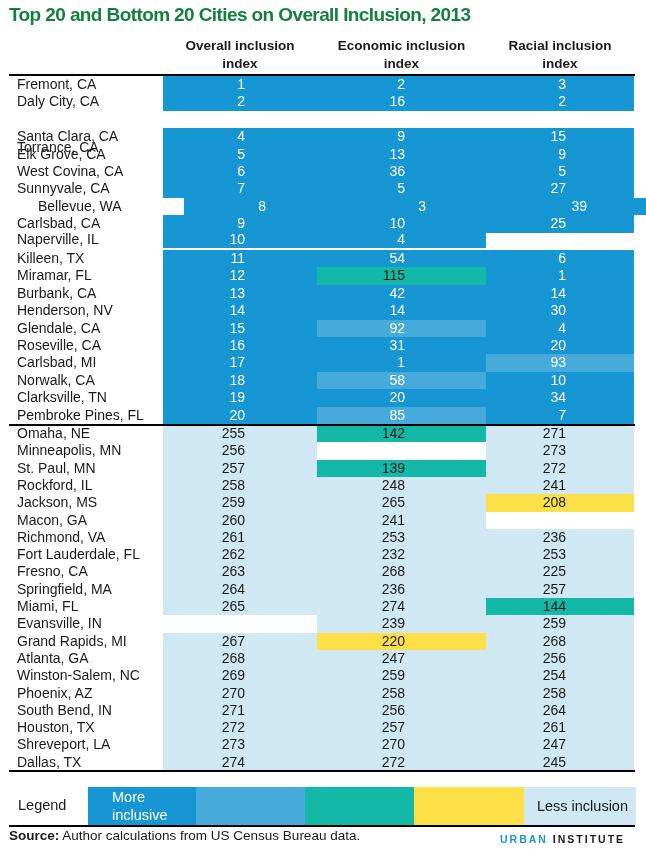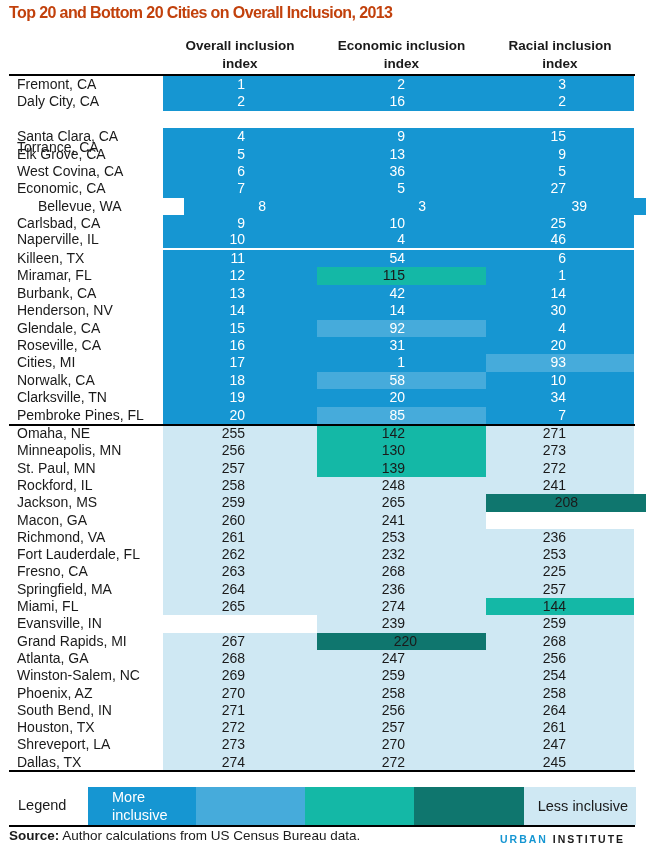--- a/index.html
+++ b/index.html
@@ -1,38 +1,38 @@
 <!DOCTYPE html>
 <html><head>
 <meta charset="utf-8">
 <style>
   html, body { margin: 0; padding: 0; background: #ffffff; }
   body { width: 646px; height: 852px; position: relative; overflow: hidden;
          font-family: "Liberation Sans", "DejaVu Sans", sans-serif; color: #1a1a1a; }
-  .title { position: absolute; left: 9px; top: 4px; font-size: 16px; font-weight: bold;
-           letter-spacing: -0.6px; white-space: nowrap; color: #c2410c; }
+  .title { position: absolute; left: 9px; top: 4px; font-size: 19px; font-weight: bold;
+           letter-spacing: -0.6px; white-space: nowrap; color: #15803d; }
   .hdr { position: absolute; top: 37px; font-size: 13.5px; font-weight: bold; text-align: center;
          line-height: 18px; color: #1a1a1a; }
   .hdr span { display: block; }
   .rule { position: absolute; left: 9px; width: 626px; height: 1.5px; background: #000; }
   .table { position: absolute; left: 0; top: 76px; width: 646px; }
   .row { position: absolute; left: 0; width: 646px; height: 17.4px; }
   .city { position: absolute; left: 17px; top: 0; font-size: 14px; line-height: 17.4px; white-space: nowrap; }
   .cell { position: absolute; top: 0; height: 17.4px; font-size: 14px; line-height: 17.4px; }
   .cell .num { position: absolute; top: 0; text-align: right; }
   .c-overall { left: 163px; width: 154px; }
   .c-overall .num { right: 72px; }
   .c-econ { left: 317px; width: 169px; }
   .c-econ .num { right: 81px; }
   .c-racial { left: 486px; width: 148px; }
   .c-racial .num { right: 68px; }
   .l1 { background: #1696d2; color: #ffffff; }
   .l2 { background: #46abdb; color: #ffffff; }
   .l3 { background: #14b8a6; color: #1a1a1a; }
-  .l4 { background: #0f766e; color: #1a1a1a; padding-left: 12px; }
+  .l4 { background: #fde047; color: #1a1a1a; }
   .l5 { background: #cfe8f3; color: #1a1a1a; }
   .legend-label { position: absolute; left: 18px; top: 797px; font-size: 14.5px; }
   .legend-box { position: absolute; top: 787px; height: 38px; }
   .legend-box .txt { position: absolute; font-size: 14.5px; line-height: 18px; }
   .source { position: absolute; left: 9px; top: 828px; font-size: 13.5px; white-space: nowrap; }
   .source b { font-weight: bold; }
   .logo { position: absolute; left: 500px; top: 833px; font-size: 10.5px; font-weight: bold;
           letter-spacing: 2px; white-space: nowrap; }
   .logo .urban { color: #1696d2; }
   .logo .inst { color: #1a1a1a; }
@@ -124,21 +124,21 @@
         <span class="num">6</span>
       </div>
       <div class="cell c-econ l1">
         <span class="num">36</span>
       </div>
       <div class="cell c-racial l1">
         <span class="num">5</span>
       </div>
     </div>
     <div class="row" style="top: 104.4px;">
-      <div class="city">Economic, CA</div>
+      <div class="city">Sunnyvale, CA</div>
       <div class="cell c-overall l1">
         <span class="num">7</span>
       </div>
       <div class="cell c-econ l1">
         <span class="num">5</span>
       </div>
       <div class="cell c-racial l1">
         <span class="num">27</span>
       </div>
     </div>
@@ -167,23 +167,20 @@
       </div>
     </div>
     <div class="row" style="top: 155px;">
       <div class="city">Naperville, IL</div>
       <div class="cell c-overall l1">
         <span class="num">10</span>
       </div>
       <div class="cell c-econ l1">
         <span class="num">4</span>
       </div>
-      <div class="cell c-racial l1">
-        <span class="num">46</span>
-      </div>
     </div>
     <div class="row" style="top: 174px;">
       <div class="city">Killeen, TX</div>
       <div class="cell c-overall l1">
         <span class="num">11</span>
       </div>
       <div class="cell c-econ l1">
         <span class="num">54</span>
       </div>
       <div class="cell c-racial l1">
@@ -244,21 +241,21 @@
         <span class="num">16</span>
       </div>
       <div class="cell c-econ l1">
         <span class="num">31</span>
       </div>
       <div class="cell c-racial l1">
         <span class="num">20</span>
       </div>
     </div>
     <div class="row" style="top: 278.4px;">
-      <div class="city">Cities, MI</div>
+      <div class="city">Carlsbad, MI</div>
       <div class="cell c-overall l1">
         <span class="num">17</span>
       </div>
       <div class="cell c-econ l1">
         <span class="num">1</span>
       </div>
       <div class="cell c-racial l2">
         <span class="num">93</span>
       </div>
     </div>
@@ -307,23 +304,20 @@
         <span class="num">142</span>
       </div>
       <div class="cell c-racial l5">
         <span class="num">271</span>
       </div>
     </div>
     <div class="row" style="top: 366.3px;">
       <div class="city">Minneapolis, MN</div>
       <div class="cell c-overall l5">
         <span class="num">256</span>
-      </div>
-      <div class="cell c-econ l3">
-        <span class="num">130</span>
       </div>
       <div class="cell c-racial l5">
         <span class="num">273</span>
       </div>
     </div>
     <div class="row" style="top: 383.6px;">
       <div class="city">St. Paul, MN</div>
       <div class="cell c-overall l5">
         <span class="num">257</span>
       </div>
@@ -538,19 +532,19 @@
 <div class="rule" style="top:770px; z-index:2;"></div>
 
 <div class="legend-label">Legend</div>
 <div class="legend-box l1" style="left:88px; width:108px;">
   <span class="txt" style="left:24px; top:1px; width:80px;">More inclusive</span>
 </div>
 <div class="legend-box l2" style="left:196px; width:109px;"></div>
 <div class="legend-box l3" style="left:305px; width:109px;"></div>
 <div class="legend-box l4" style="left:414px; width:110px;"></div>
 <div class="legend-box l5" style="left:524px; width:112px;">
-  <span class="txt" style="right:8px; top:10px; white-space:nowrap;">Less inclusive</span>
+  <span class="txt" style="right:8px; top:10px; white-space:nowrap;">Less inclusion</span>
 </div>
 <div class="rule" style="top:825px;"></div>
 
 <div class="source"><b>Source:</b><span> Author calculations from US Census Bureau data.</span></div>
 
 <div class="logo"><span class="urban">URBAN</span> <span class="inst">INSTITUTE</span></div>
 
 </body></html>

